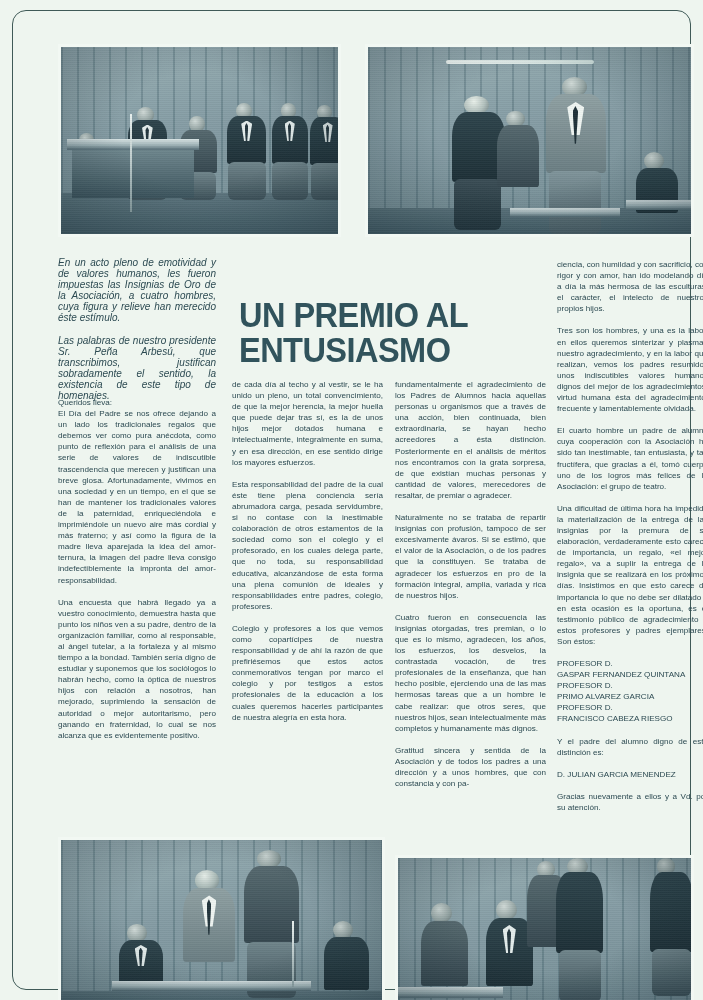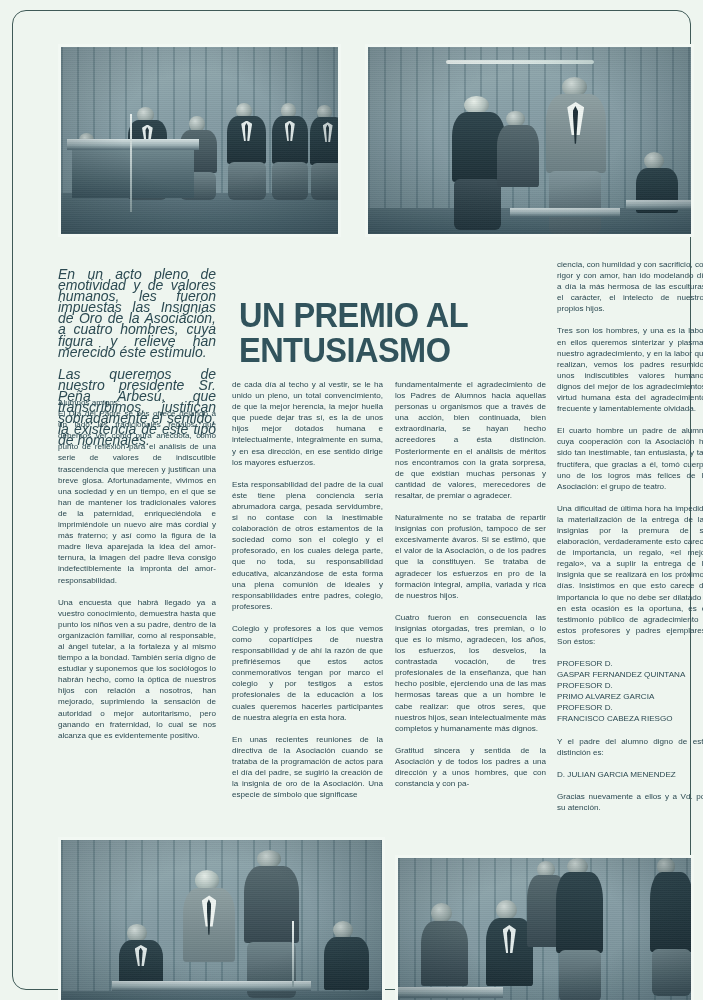--- a/index.html
+++ b/index.html
@@ -96,23 +96,23 @@
     background-image:
       repeating-linear-gradient(0deg, rgba(255,255,255,.06) 0 1px, rgba(0,0,0,.05) 1px 2px);
   }
   .tube-light{
     position:absolute;height:4px;border-radius:2px;
     background:linear-gradient(90deg,#f3f9f6,#cfe0dd);
   }
 
   
   .intro{
-    position:absolute;left:23px;top:238px;width:158px;
+    position:absolute;left:23px;top:226px;width:158px;
     font-style:italic;
-    font-size:14px;line-height:11.1px;
+    font-size:10px;line-height:11.1px;
     text-align:justify;
     color:#2c4a52;
   }
   .intro p{margin:0 0 11px 0;}
 
   .headline{
     position:absolute;left:204px;top:243px;width:300px;
     font-weight:bold;
     font-size:35px;line-height:35px;
     letter-spacing:-0.6px;
@@ -238,39 +238,38 @@
         </div>
         <div class="table-top" style="left:44%;top:86%;width:34%;height:5%;"></div>
         <div class="table-top" style="left:80%;top:82%;width:22%;height:5%;"></div>
         <div class="vignette"></div>
         <div class="grain"></div>
       </div>
     </div>
 
     <div class="intro">
       <p>En un acto pleno de emotividad y de valores humanos, les fueron impuestas las Insignias de Oro de la Asociación, a cuatro hombres, cuya figura y relieve han merecido éste estímulo.</p>
-      <p>Las queremos de nuestro presidente Sr. Peña Arbesú, que transcribimos, justifican sobradamente el sentido, la existencia de este tipo de homenajes.</p>
+      <p>Las palabras de nuestro presidente Sr. Peña Arbesú, que transcribimos, justifican sobradamente el sentido, la existencia de este tipo de homenajes.</p>
     </div>
 
     <h1 class="headline">
       <span>UN PREMIO AL</span><br>
       <span>ENTUSIASMO</span>
     </h1>
 
     <div class="col" id="col-1">
-      <p class="tight">Alumnos amigos:</p>
+      <p class="tight">Queridos lleva:</p>
       <p>El Día del Padre se nos ofrece dejando a un lado los tradicionales regalos que debemos ver como pura anécdota, como punto de reflexión para el análisis de una serie de valores de indiscutible trascendencia que merecen y justifican una breve glosa. Afortunadamente, vivimos en una sociedad y en un tiempo, en el que se han de mantener los tradicionales valores de la paternidad, enriqueciéndola e imprimiéndole un nuevo aire más cordial y más fraterno; y así como la figura de la madre lleva aparejada la idea del amor-ternura, la imagen del padre lleva consigo indefectiblemente la impronta del amor-responsabilidad.</p>
       <p>Una encuesta que habrá llegado ya a vuestro conocimiento, demuestra hasta que punto los niños ven a su padre, dentro de la organización familiar, como al responsable, al ángel tutelar, a la fortaleza y al mismo tiempo a la bondad. También sería digno de estudiar y suponemos que los sociólogos lo habrán hecho, como la óptica de nuestros hijos con relación a nosotros, han mejorado, suprimiendo la sensación de autoridad o mejor autoritarismo, pero ganando en fraternidad, lo cual se nos alcanza que es evidentemente positivo.</p>
     </div>
 
     <div class="col" id="col-2">
       <p>de cada día al techo y al vestir, se le ha unido un pleno, un total convencimiento, de que la mejor herencia, la mejor huella que puede dejar tras sí, es la de unos hijos mejor dotados humana e intelectualmente, integralmente en suma, y en esa dirección, en ese sentido dirige los mayores esfuerzos.</p>
       <p>Esta responsabilidad del padre de la cual éste tiene plena conciencia sería abrumadora carga, pesada servidumbre, si no contase con la inestimable colaboración de otros estamentos de la sociedad como son el colegio y el profesorado, en los cuales delega parte, que no toda, su responsabilidad educativa, alcanzándose de esta forma una plena comunión de ideales y responsabilidades entre padres, colegio, profesores.</p>
       <p>Colegio y profesores a los que vemos como copartícipes de nuestra responsabilidad y de ahí la razón de que prefiriésemos que estos actos conmemorativos tengan por marco el colegio y por testigos a estos profesionales de la educación a los cuales queremos hacerles participantes de nuestra alegría en esta hora.</p>
-      <p>En unas recientes reuniones de la directiva de la Asociación cuando se trataba de la programación de actos para el día del padre, se sugirió la creación de la insignia de oro de la Asociación. Una especie de símbolo que significase</p>
     </div>
 
     <div class="col" id="col-3">
       <p>fundamentalmente el agradecimiento de los Padres de Alumnos hacia aquellas personas u organismos que a través de una acción, bien continuada, bien extraordinaria, se hayan hecho acreedores a ésta distinción. Posteriormente en el análisis de méritos nos encontramos con la grata sorpresa, de que existían muchas personas y cantidad de valores, merecedores de resaltar, de premiar o agradecer.</p>
       <p>Naturalmente no se trataba de repartir insignias con profusión, tampoco de ser excesivamente ávaros. Si se estimó, que el valor de la Asociación, o de los padres que la constituyen. Se trataba de agradecer los esfuerzos en pro de la formación integral, amplia, variada y rica de nuestros hijos.</p>
       <p>Cuatro fueron en consecuencia las insignias otorgadas, tres premian, o lo que es lo mismo, agradecen, los años, los esfuerzos, los desvelos, la contrastada vocación, de tres profesionales de la enseñanza, que han hecho posible, ejerciendo una de las mas hermosas tareas que a un hombre le cabe realizar: que otros seres, que nuestros hijos, sean intelectualmente más completos y humanamente más dignos.</p>
       <p>Gratitud sincera y sentida de la Asociación y de todos los padres a una dirección y a unos hombres, que con constancia y con pa-</p>
     </div>
 
     <div class="col" id="col-4">

